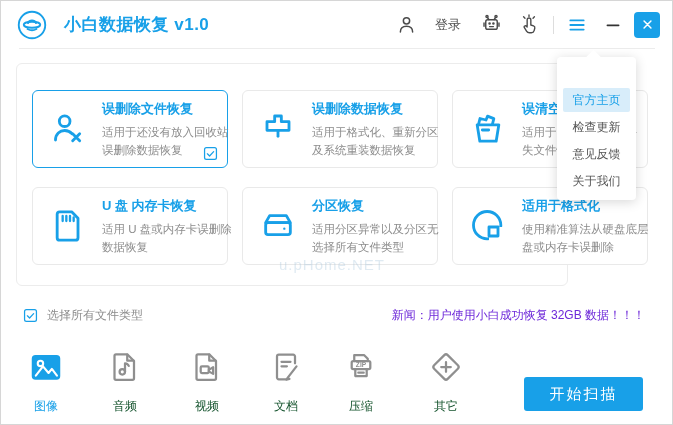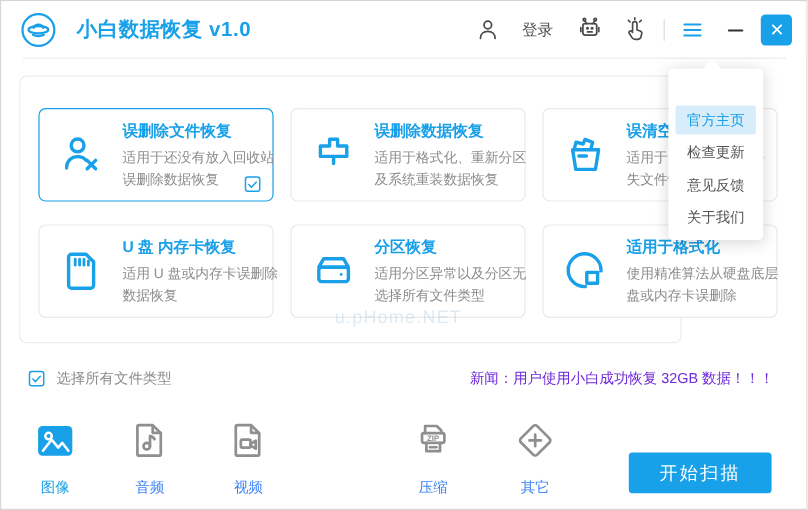--- a/index.html
+++ b/index.html
@@ -45,21 +45,21 @@
 
   
   .selectall { position:absolute; left:22px; top:306px; display:flex; align-items:center; cursor:pointer; }
   .selectall .label { margin-left:9px; font-size:12px; color:#8c8c8c; }
   .news { position:absolute; top:306px; right:27px; font-size:12px; color:#6d28d9; }
 
   
   .ftype { position:absolute; top:348px; width:76px; display:flex; flex-direction:column;
     align-items:center; cursor:pointer; }
   .ftype .ficon { width:36px; height:36px; }
-  .ftype .flabel { margin-top:13px; font-size:12px; color:#3b82f6; }
+  .ftype .flabel { margin-top:13px; font-size:12px; color:#14532d; }
   .ftype.active .flabel { color:#18a0e8; }
   .ft1 { left:7px; }  .ft2 { left:86px; } .ft3 { left:168px; }
   .ft4 { left:247px; } .ft5 { left:322px; } .ft6 { left:407px; }
 
   .scan-btn { position:absolute; left:523px; top:376px; width:119px; height:34px;
     background:#18a0e8; border:none; border-radius:3px; color:#fff; font-size:15px;
     font-family:inherit; letter-spacing:2px; cursor:pointer; }
 
   
   .menu { position:absolute; left:556px; top:56px; width:79px; z-index:20;
@@ -292,20 +292,30 @@
       <svg viewBox="0 0 24 24" width="36" height="36" fill="none" stroke="#8f8f8f" stroke-width="1.5" stroke-linecap="round" stroke-linejoin="round">
         <path d="M6 3.5 h7.5 l4.5 4.5 v11.5 a1 1 0 0 1 -1 1 H6 a1 1 0 0 1 -1 -1 V4.5 a1 1 0 0 1 1 -1 Z"></path>
         <path d="M13.5 3.8 v4 h4.2"></path>
         <rect x="7.8" y="11.6" width="5.4" height="4.4" rx="0.8"></rect>
         <path d="M13.2 13.9 l2.9-1.7 v4.4 l-2.9-1.7"></path>
       </svg>
     </span>
     <span class="flabel">视频</span>
   </div>
 
+  <div class="ftype ft4">
+    <span class="ficon">
+      <svg viewBox="0 0 24 24" width="36" height="36" fill="none" stroke="#8f8f8f" stroke-width="1.5" stroke-linecap="round" stroke-linejoin="round">
+        <path d="M18 9.5 V5 a1.2 1.2 0 0 0 -1.2 -1.2 H7.2 A1.2 1.2 0 0 0 6 5 v14 a1.2 1.2 0 0 0 1.2 1.2 h5"></path>
+        <path d="M9 8.5 h6 M9 11.5 h3.6"></path>
+        <path d="M12.8 19.6 l6.2-8 M12.3 20.4 l2-.5"></path>
+      </svg>
+    </span>
+    <span class="flabel">文档</span>
+  </div>
 
   <div class="ftype ft5">
     <span class="ficon">
       <svg viewBox="0 0 24 24" width="36" height="36" fill="none" stroke="#8f8f8f" stroke-width="1.5" stroke-linecap="round" stroke-linejoin="round">
         <path d="M7.5 8 V4 h6.5 l2.5 2.5 V8"></path>
         <rect x="5.8" y="8" width="12.4" height="5.4" rx="1"></rect>
         <path d="M8.2 13.4 v4.6 h7.6 v-4.6"></path>
         <path d="M10.2 15.8 h3.6"></path>
         <text x="12" y="12.2" text-anchor="middle" font-size="4.4" font-weight="bold" fill="#8f8f8f" stroke="none" font-family="'Liberation Sans','DejaVu Sans',sans-serif">ZIP</text>
       </svg>

